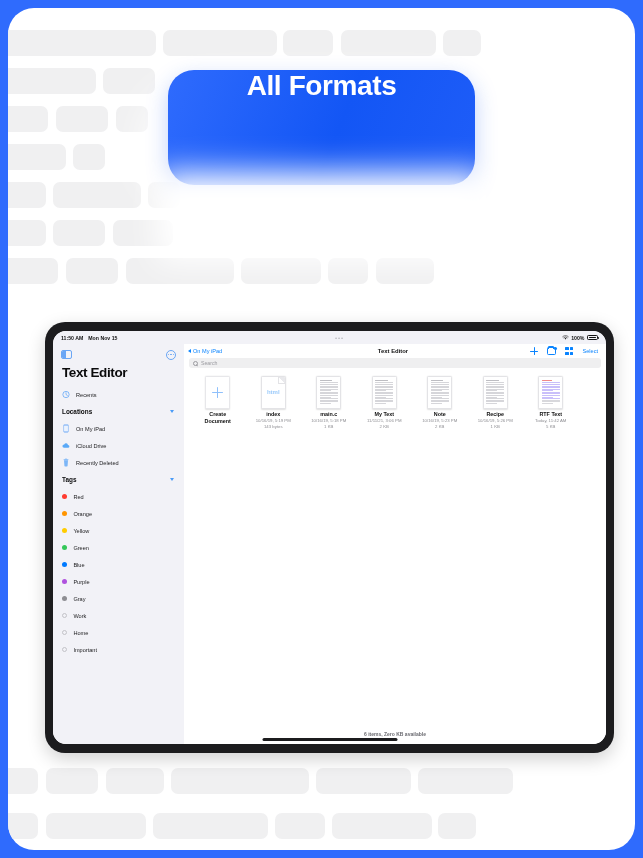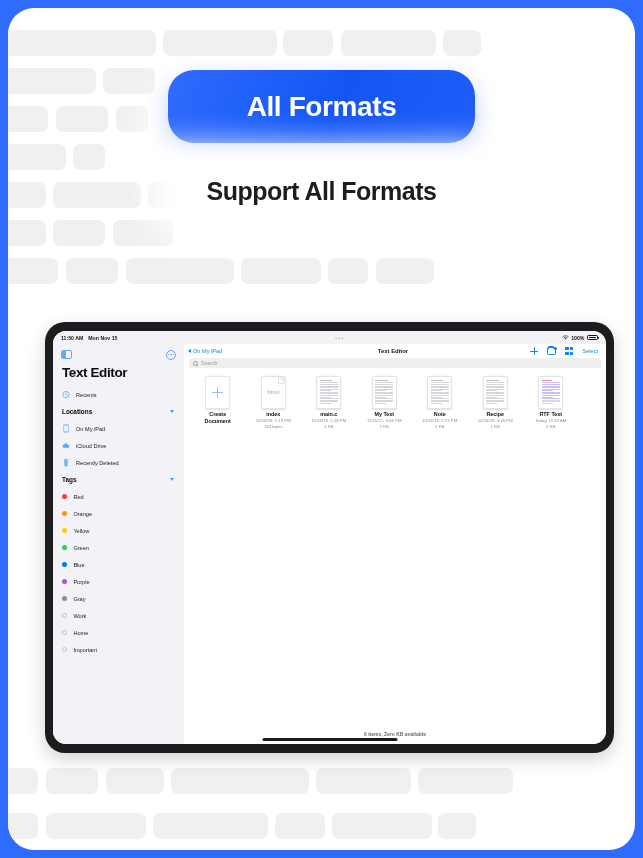--- a/index.html
+++ b/index.html
@@ -48,24 +48,24 @@
     left: 50%; top: 50%;
     transform: translate(-50%,-50%);
     width: 360px; height: 120px;
     background: #ffffff;
     filter: blur(22px);
     border-radius: 60px;
     opacity: .95;
   }
   .pill {
     position: relative;
-    width: 307px; height: 73px;
+    width: 307px; height: 115px;
     border-radius: 26px;
     background: linear-gradient(112deg, #2f6bfd 0%, #1356f5 55%, #1f5df8 100%);
-    display: flex; align-items: center; justify-content: center;
+    display: flex; justify-content: center;
     box-shadow: 0 8px 22px rgba(30,90,240,.28);
   }
   .pill-label {
     color: #fff;
     font-size: 28px;
     font-weight: bold;
     letter-spacing: -.4px;
   }
   .subhead {
     position: relative;
@@ -435,21 +435,20 @@
         <div class="sk" style="left: 430px; top: 805px; width: 38px; height: 26px;"></div>
       </div>
 
     <div class="hero">
       <div class="pill-glow"></div>
       <div class="pill">
         <span class="pill-label">All Formats</span>
       </div>
       <div class="subhead">
         <div class="subhead-glow"></div>
-        <div>Support All Formats</div>
       </div>
     </div>
 
     <div class="device">
       <div class="screen">
 
         <div class="statusbar">
           <div class="sb-left">
             <span>11:50 AM</span>
             <span>Mon Nov 15</span>

